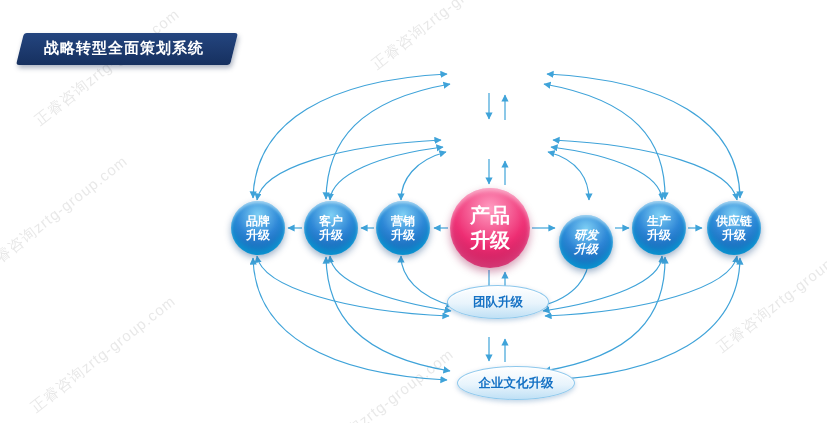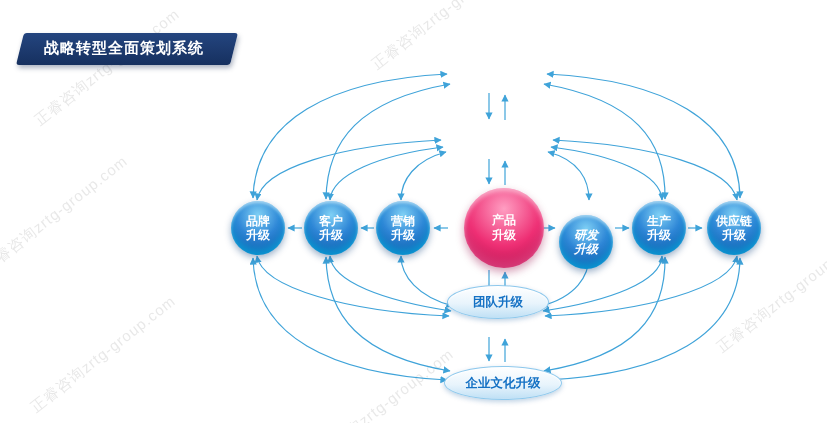--- a/index.html
+++ b/index.html
@@ -26,38 +26,38 @@
 
   
   .ellipse{position:absolute;display:flex;align-items:center;justify-content:center;
       border-radius:50%;border:1.5px solid #8ec8ec;
       background:linear-gradient(180deg,#ffffff 0%,#e8f4fc 55%,#bfe0f5 100%);
       color:#1471c4;font-weight:bold;font-size:12.5px;white-space:nowrap;
       box-shadow:0 2px 5px rgba(0,80,150,0.25), inset 0 1px 2px #ffffff;}
   .el-business{left:439px;top:57px;width:116px;height:34px;}
   .el-management{left:439px;top:123px;width:116px;height:34px;}
   .el-team{left:447px;top:285px;width:100px;height:32px;}
-  .el-culture{left:444px;top:366px;width:116px;height:32px;}
+  .el-culture{left:457px;top:366px;width:116px;height:32px;}
 
   
   .circle{position:absolute;width:54px;height:54px;border-radius:50%;
       display:flex;align-items:center;justify-content:center;text-align:center;
       color:#ffffff;font-weight:bold;font-size:12px;line-height:1.2;white-space:pre-line;
       background:radial-gradient(circle at 50% 26%,#7fd0f5 0%,#2e86d6 45%,#0b4ea0 88%);
       box-shadow:0 3px 7px rgba(10,60,120,0.4), inset 0 -5px 9px rgba(0,220,255,0.5), inset 0 2px 3px rgba(255,255,255,0.55);}
   .c-brand{left:231px;top:201px;}
   .c-customer{left:304px;top:201px;}
   .c-marketing{left:376px;top:201px;}
   .c-rnd{left:559px;top:215px;font-style:italic;}
   .c-production{left:632px;top:201px;}
   .c-supply{left:707px;top:201px;}
 
-  .center-circle{position:absolute;left:464px;top:188px;width:80px;height:80px;border-radius:50%;
+  .center-circle{position:absolute;left:450px;top:188px;width:80px;height:80px;border-radius:50%;
       display:flex;align-items:center;justify-content:center;text-align:left;
-      color:#ffffff;font-weight:bold;font-size:12px;line-height:1.25;white-space:pre-line;
+      color:#ffffff;font-weight:bold;font-size:20px;line-height:1.25;white-space:pre-line;
       background:radial-gradient(circle at 50% 26%,#ff9ec2 0%,#ee2f74 52%,#b0104c 92%);
       box-shadow:0 4px 9px rgba(150,10,70,0.4), inset 0 -6px 10px rgba(255,120,180,0.35), inset 0 3px 4px rgba(255,255,255,0.5);}
 
   svg.connectors{position:absolute;left:0;top:0;pointer-events:none;}
 </style>
 </head>
 <body>
 
 <div id="stage">
 

